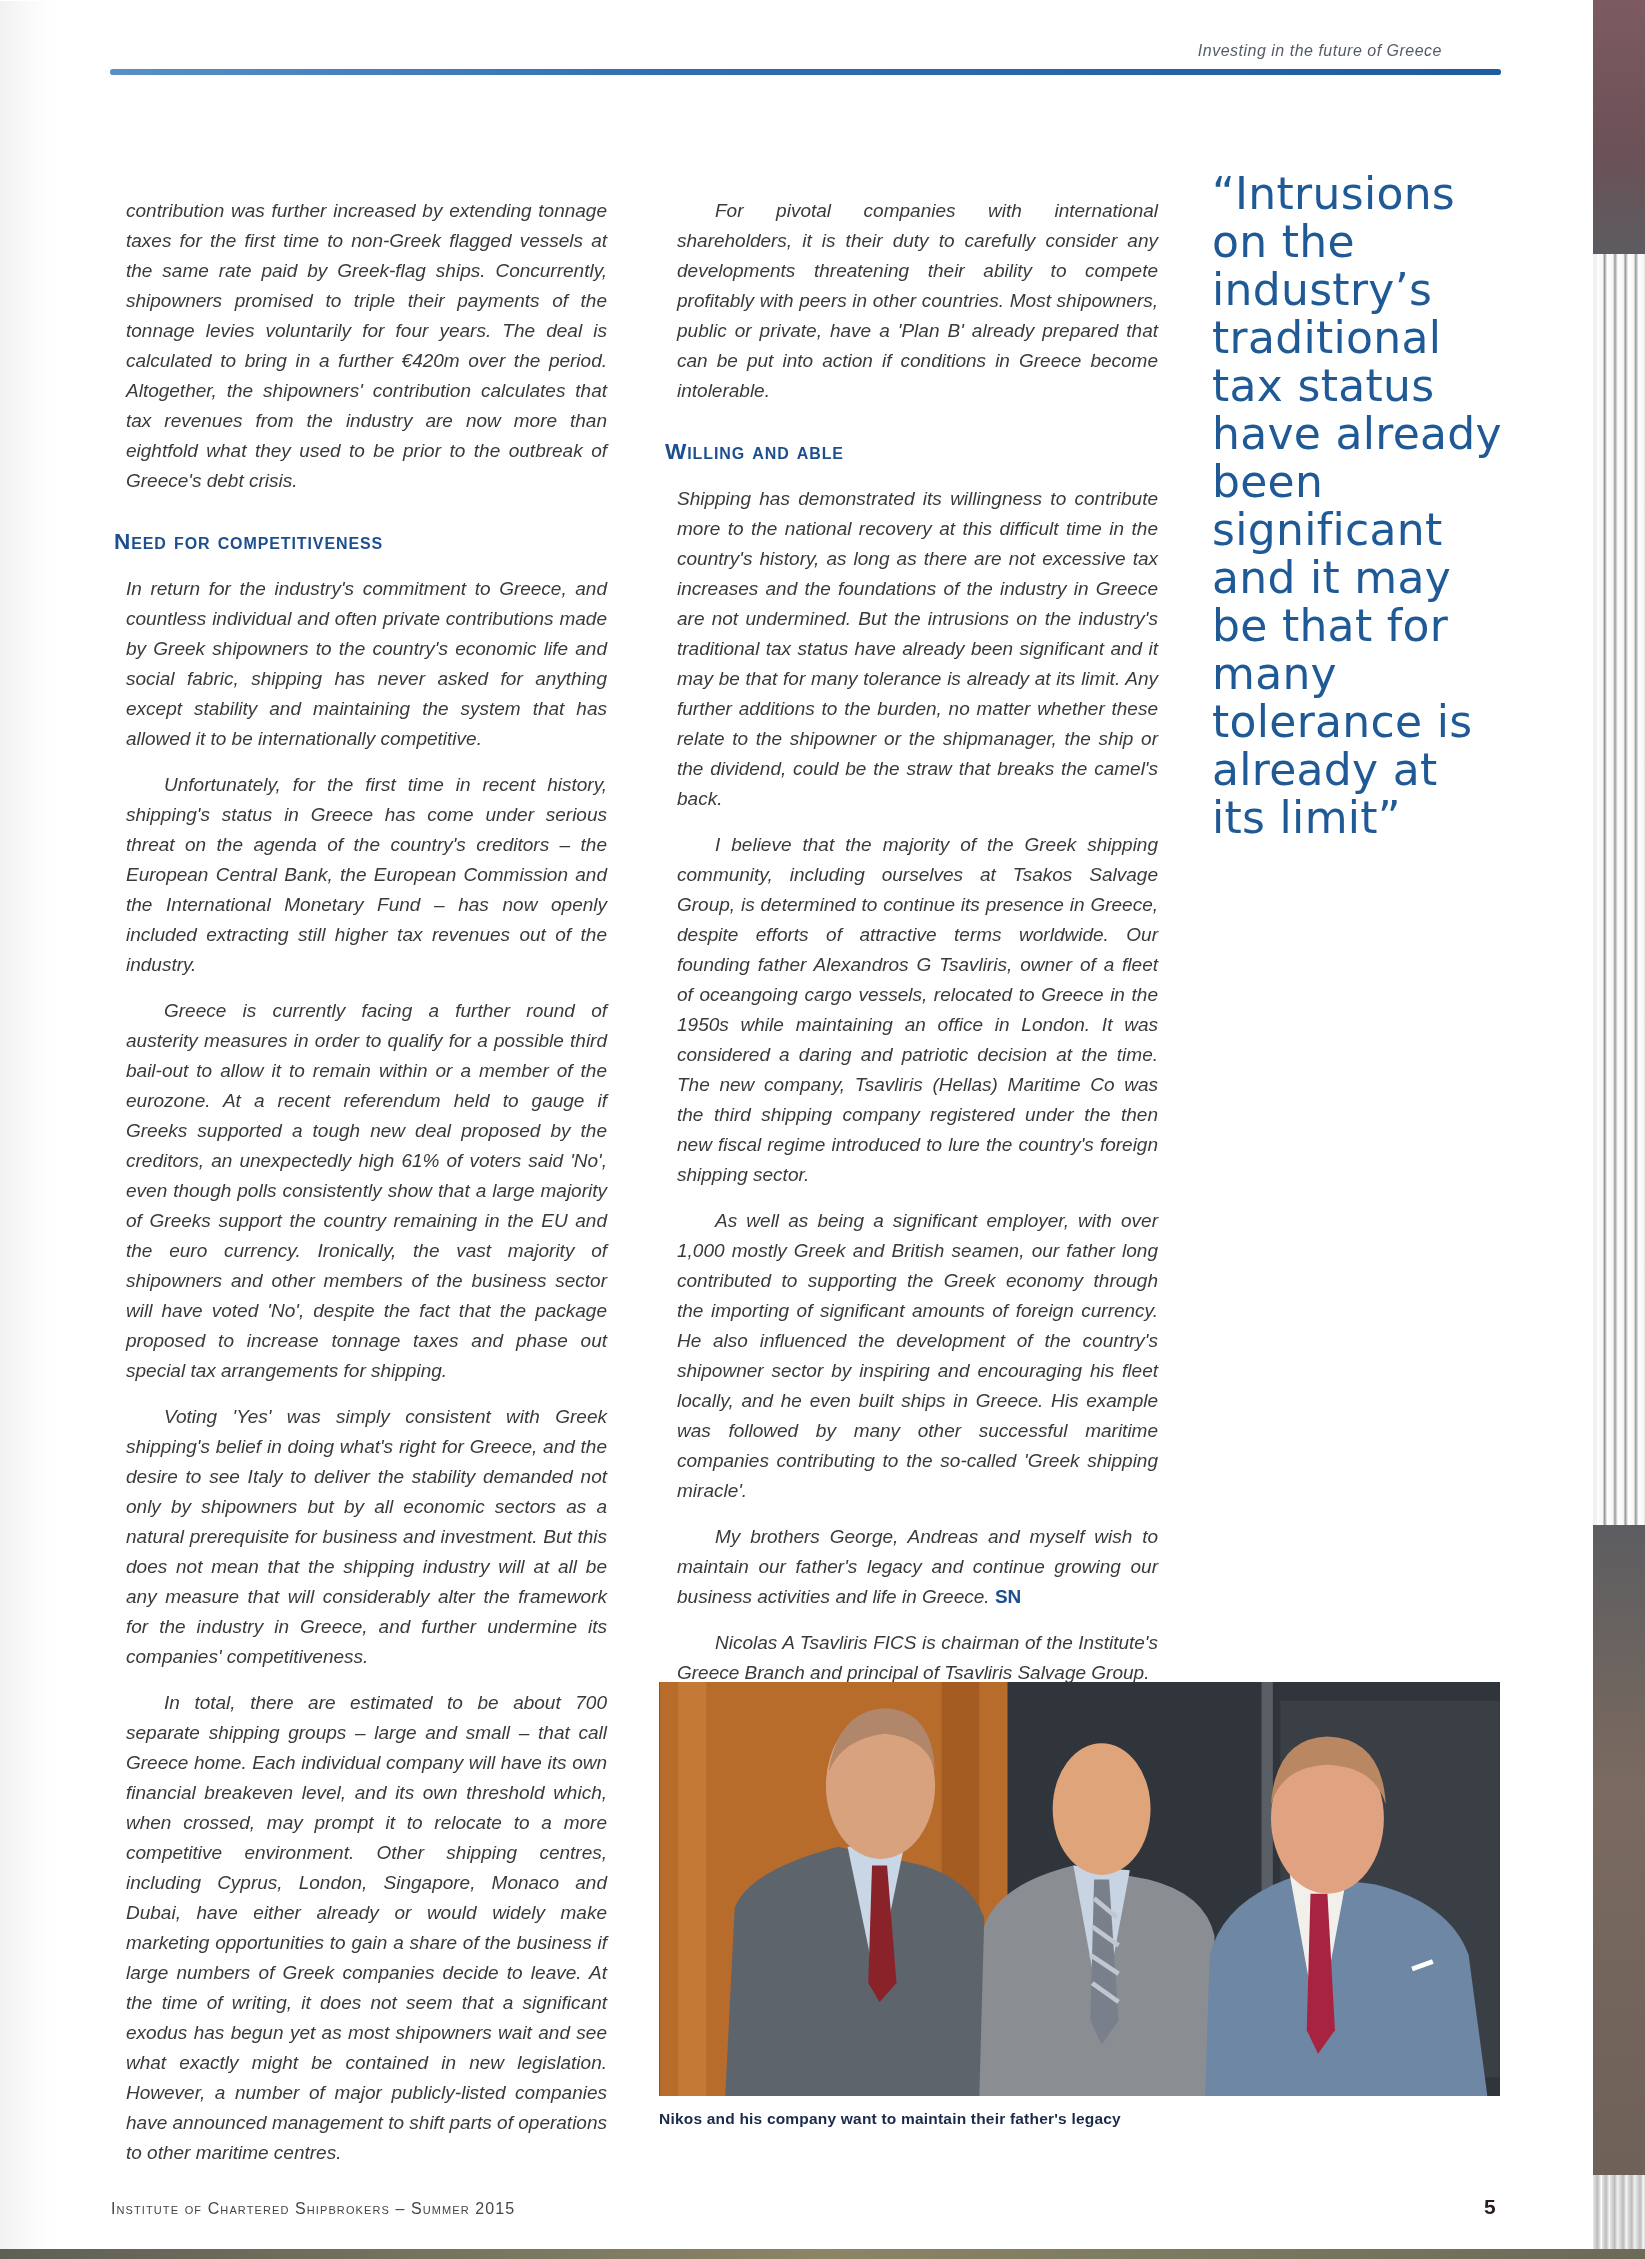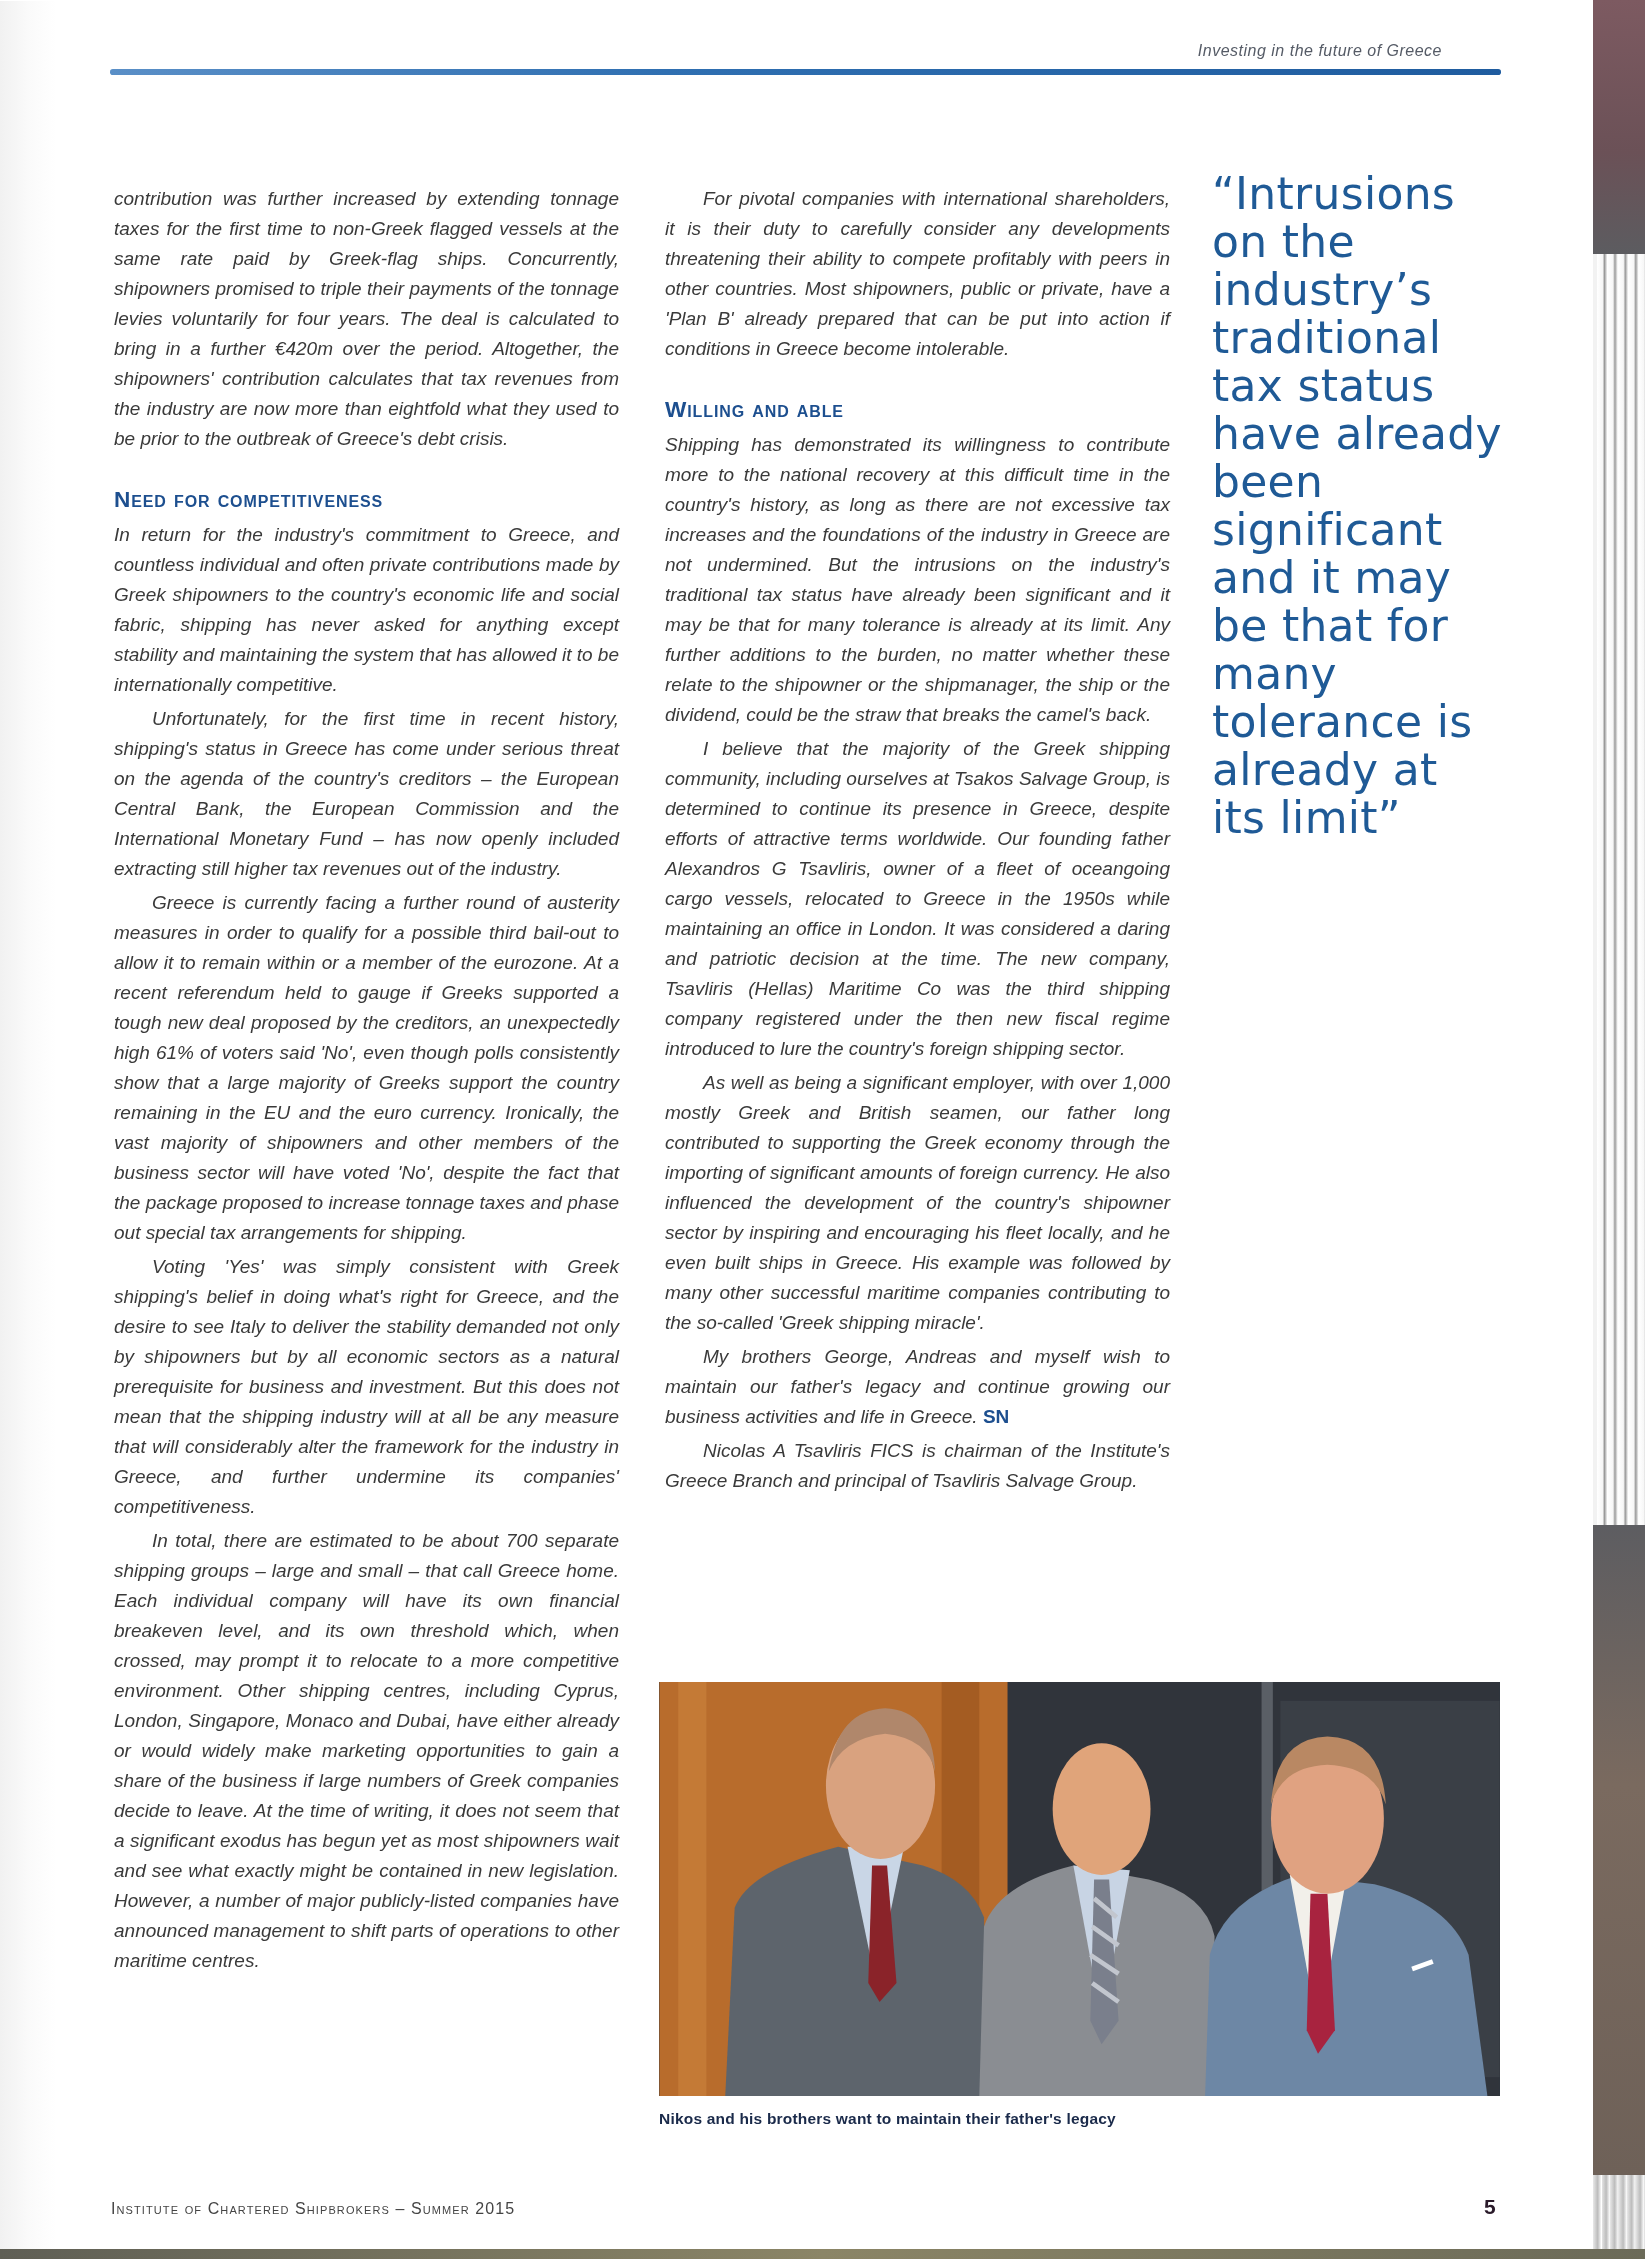--- a/index.html
+++ b/index.html
@@ -24,21 +24,21 @@
     border-radius: 2.8px;
   }
   
   .col {
     position: absolute; top: 179px;
     font-size: 19px; line-height: 30px; text-align: justify;
     font-style: italic; color: #3a3a3a;
   }
   .col1 { left: 110px; width: 513px; }
   .col2 { left: 661px; width: 513px; }
-  .col p { margin: 4px; text-indent: 38px; }
+  .col p { margin: 16px; text-indent: 38px; }
   .col p.noindent { text-indent: 0; }
   .col p.spaced { margin-bottom: 30px; }
   .section-head {
     font-style: normal; font-weight: bold; color: #1d4f8f;
     font-variant: small-caps; font-size: 22.6px; letter-spacing: 0.9px;
     margin: 4px; line-height: 32px; text-indent: 0;
   }
   .endmark { color: #1d4f8f; font-style: normal; font-weight: bold; }
   .byline { text-indent: 0; }
   
@@ -151,21 +151,21 @@
       <g>
         <path d="M580 440 L585 290 Q600 230 680 205 L760 215 Q840 235 860 290 L880 440 Z" fill="#6d87a5"></path>
         <path d="M670 205 L700 370 L730 210 Z" fill="#f2f0ea"></path>
         <path d="M692 225 L710 225 L718 370 L700 395 L688 370 Z" fill="#a8233f"></path>
         <path d="M800 305 L822 297" stroke="#ffffff" stroke-width="5"></path>
         <ellipse cx="710" cy="145" rx="60" ry="80" fill="#e0a281"></ellipse>
         <path d="M650 130 Q655 60 710 58 Q768 60 772 130 Q760 90 710 88 Q662 90 650 130 Z" fill="#b98863"></path>
       </g>
     </svg>
   </div>
-  <div class="caption">Nikos and his brothers want to maintain their father's legacy</div>
+  <div class="caption">Nikos and his company want to maintain their father's legacy</div>
 
   <div class="footer-text">Institute of Chartered Shipbrokers – Summer 2015</div>
   <div class="page-number">5</div>
 </div>
 
 <div class="edge">
   <div class="top-band"></div>
   <div class="stripes"></div>
   <div class="mid-band"></div>
   <div class="bottom-stripes"></div>

